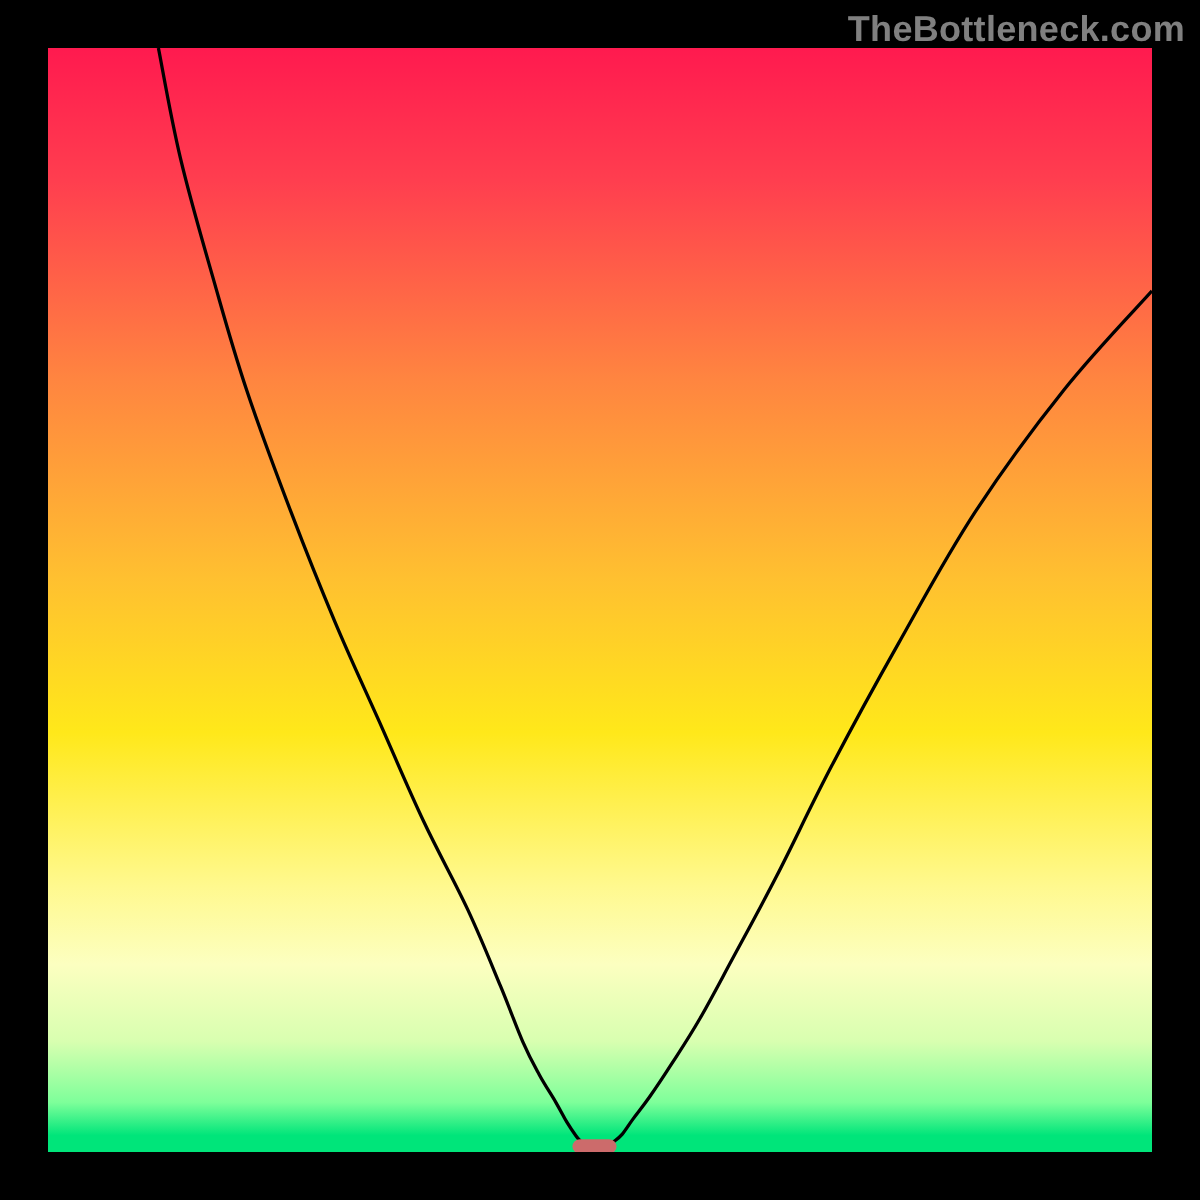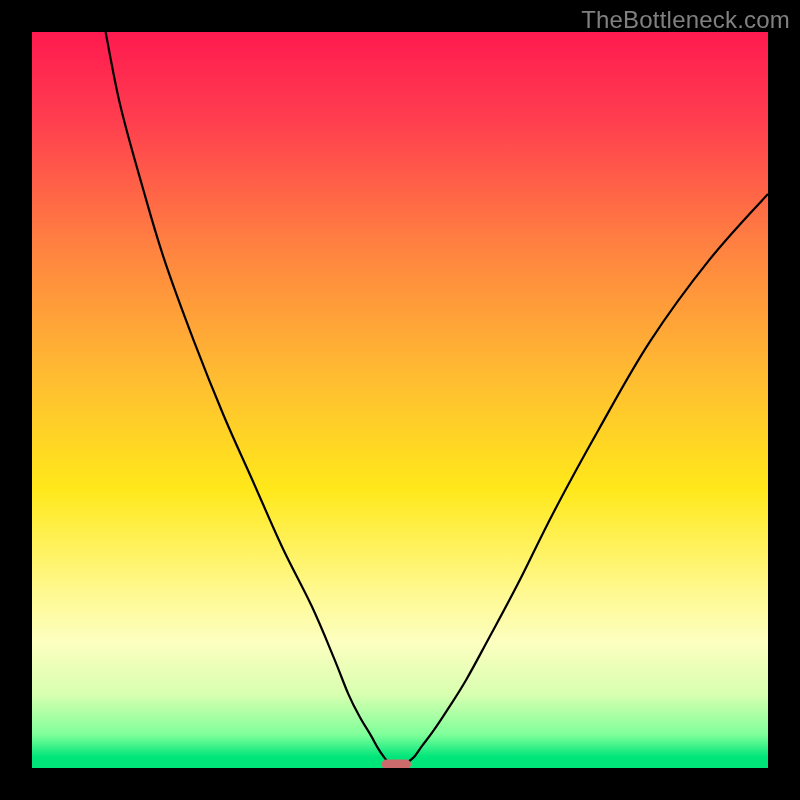--- a/index.html
+++ b/index.html
@@ -25,21 +25,21 @@
     top: 0;
     width: 736px;
     height: 736px;
   }
   .watermark {
     position: absolute;
     top: 6px;
     right: 10px;
     color: #808080;
     font-size: 24px;
-    font-weight: 400;
+    font-weight: 700;
     letter-spacing: 0.2px;
   }
   svg {
     display: block;
   }
 </style>
 </head>
 <body>
 
 <div class="frame">

